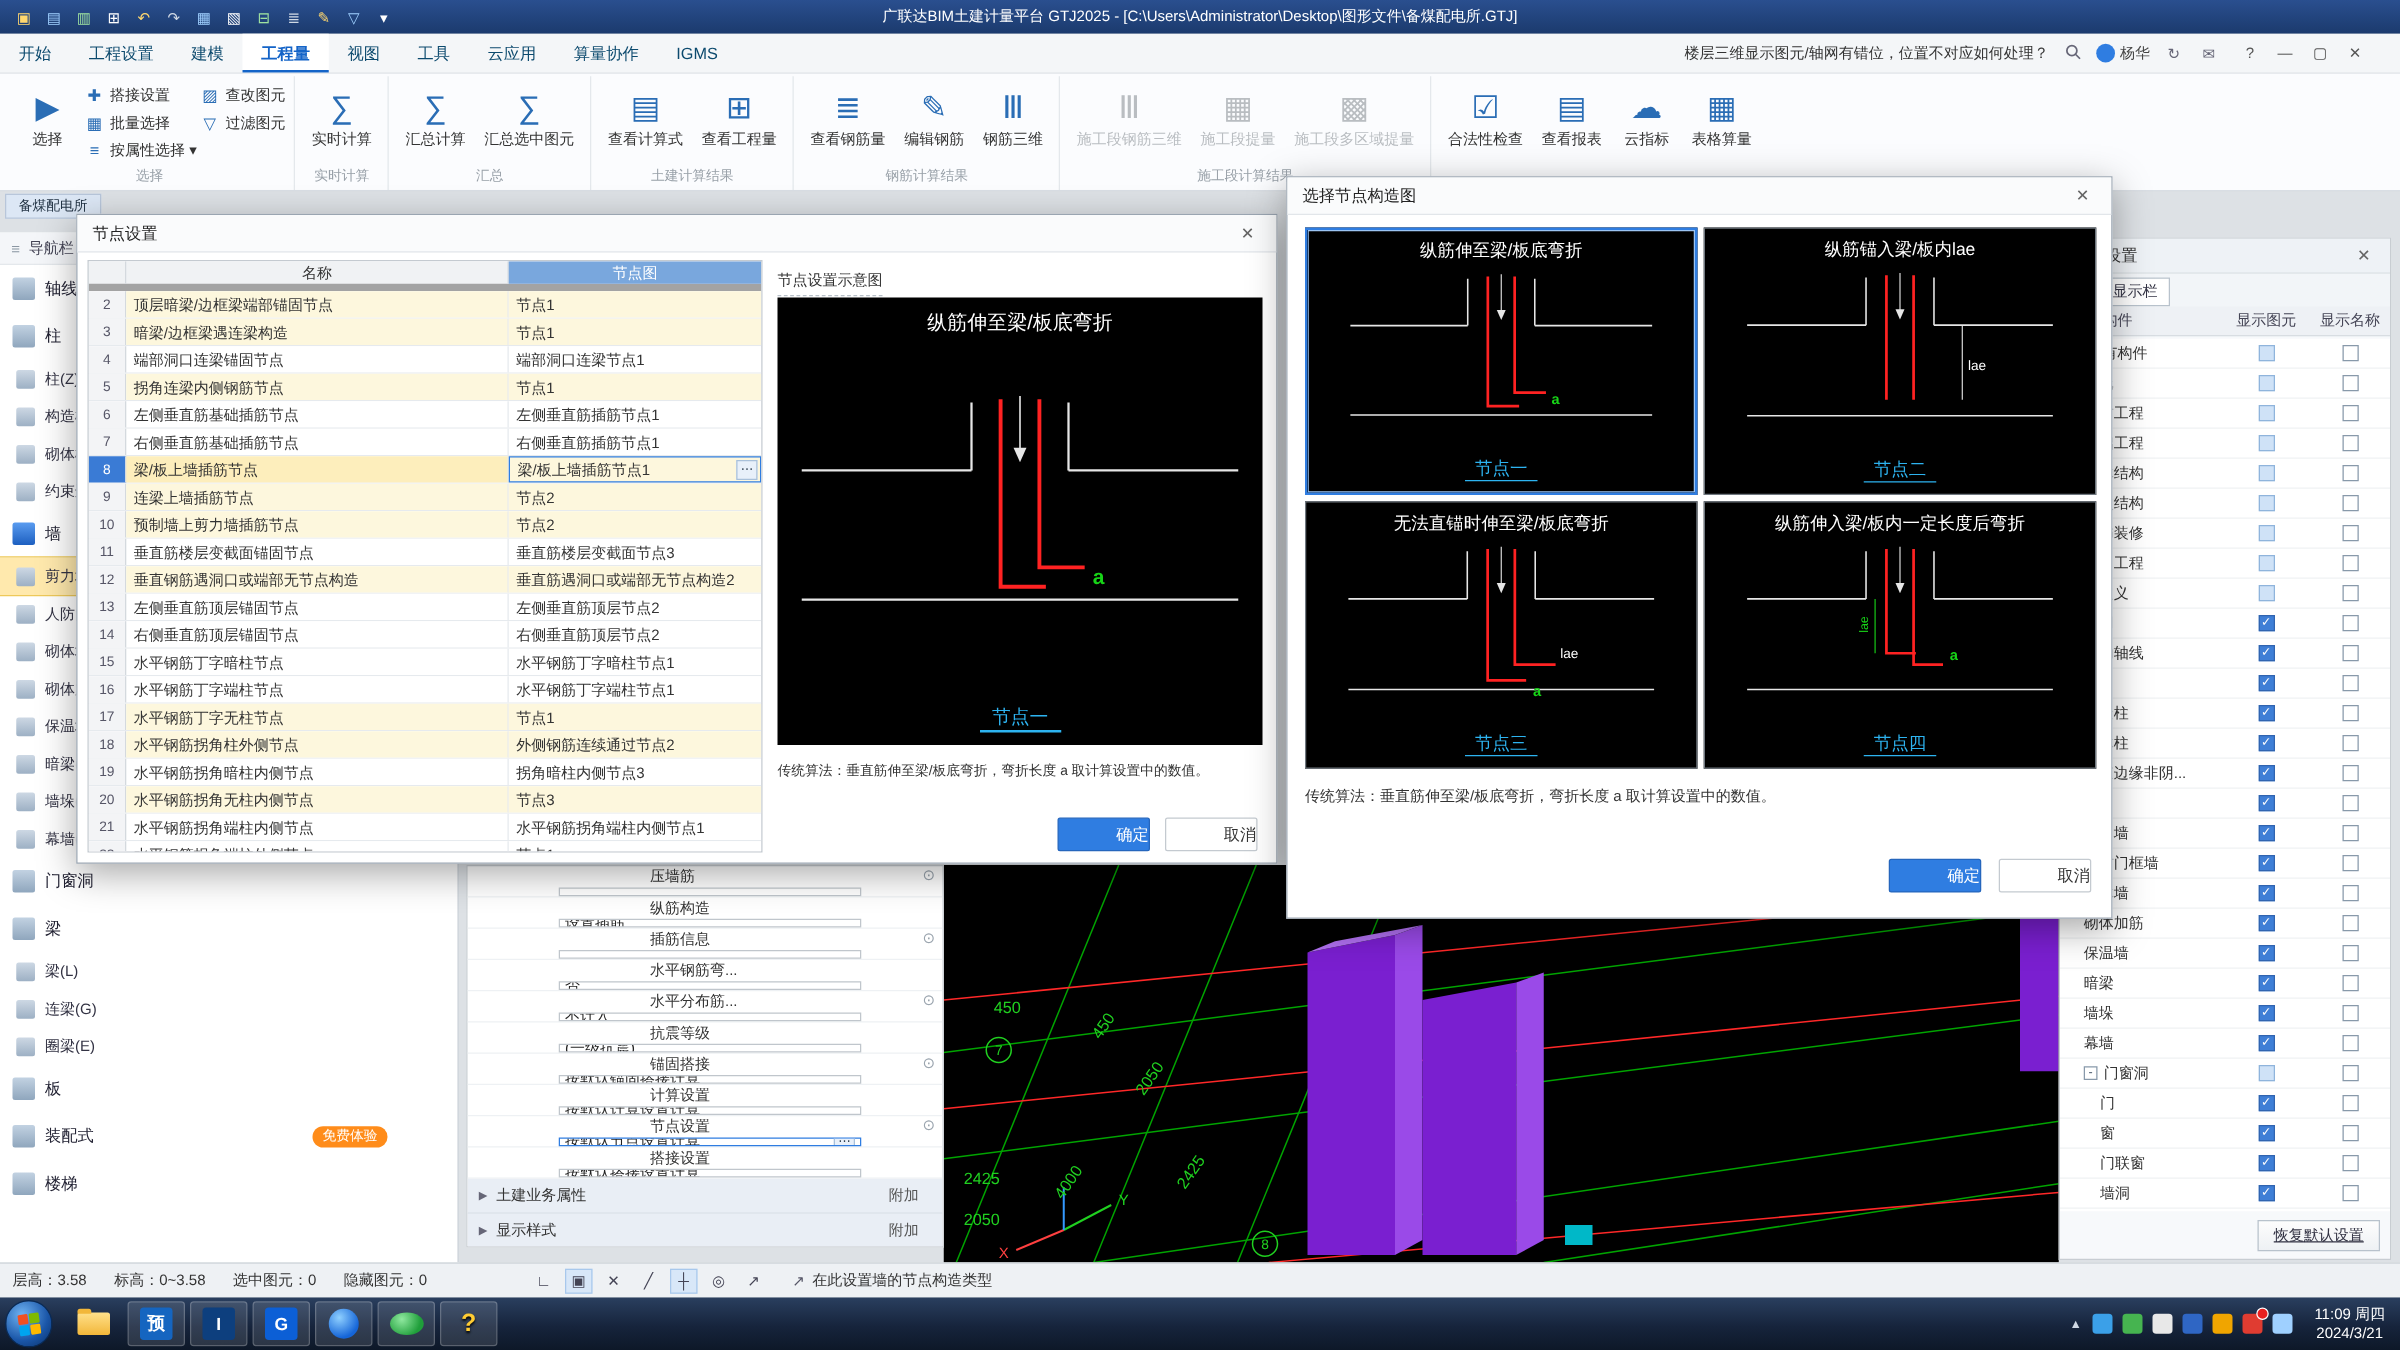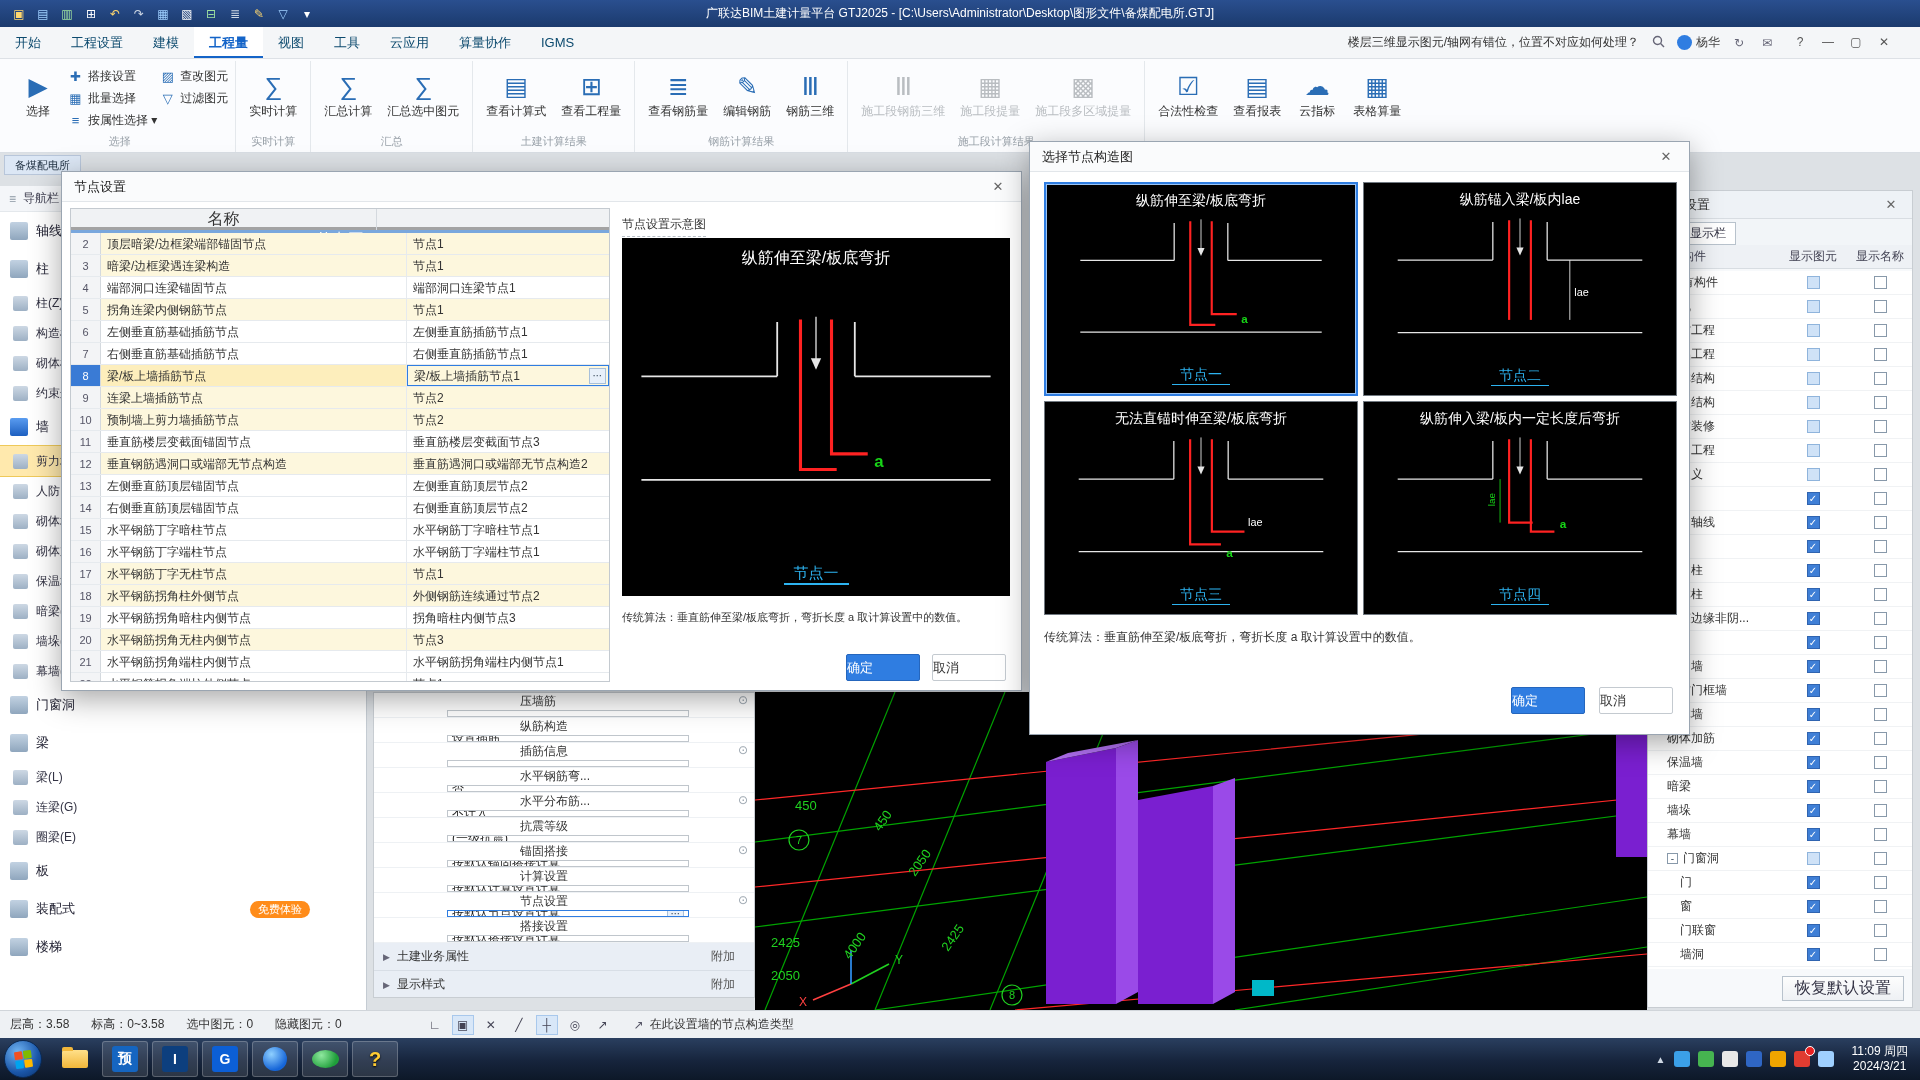--- a/index.html
+++ b/index.html
@@ -86,34 +86,34 @@
   #lp-rows{position:absolute;left:0;right:0;top:80px;bottom:38px;overflow:hidden;background:#fff;}
   .lrow{height:24px;display:flex;align-items:center;font-size:12px;border-bottom:1px solid #f0f2f4;}
   .lrow .lbl{width:130px;display:flex;gap:5px;align-items:center;white-space:nowrap;overflow:hidden;}
   .exp{width:11px;height:11px;border:1px solid #8899aa;font-size:10px;line-height:9px;text-align:center;color:#456;background:#fff;flex:none;}
   .cbc{display:flex;justify-content:center;}
   .cbc.c1{width:70px;}
   .cbc.c2{flex:1;}
   .cb{width:13px;height:13px;border:1px solid #8899aa;background:#fff;font-size:10px;line-height:12px;text-align:center;color:#fff;}
   .cb.on{background:#3f7fd6;border-color:#3064b0;}
   .cb.lt{background:#cfe2f7;border-color:#8fb4dc;}
-  .lp-reset{position:absolute;right:8px;bottom:6px;height:25px;padding:0 12px;border:1px solid #b8c2cc;background:linear-gradient(#fdfdfd,#eef1f4);font-size:16px;color:#334;}
+  .lp-reset{position:absolute;right:8px;bottom:6px;height:25px;padding:0 12px;border:1px solid #b8c2cc;background:linear-gradient(#fdfdfd,#eef1f4);font-size:12px;color:#334;text-decoration:underline;}
 
   
   .dialog{position:absolute;background:#fff;border:1px solid #9aa5b1;box-shadow:0 8px 28px rgba(0,0,0,.35);}
   .dlg-title{height:30px;display:flex;align-items:center;padding:0 12px;font-size:13px;color:#222;border-bottom:1px solid #e2e6ea;background:#fafbfc;}
   .dlg-x{margin-left:auto;width:22px;text-align:center;color:#666;font-size:13px;}
-  .dlg-btn{position:absolute;height:27px;width:74px;font-size:13px;text-align:left;line-height:26px;border-radius:2px;}
+  .dlg-btn{position:absolute;height:27px;width:74px;font-size:13px;text-align:right;line-height:26px;border-radius:2px;}
   .btn-ok{background:#2f7de1;color:#fff;border:1px solid #2566bd;}
   .btn-cancel{background:#fff;color:#333;border:1px solid #c4cad0;}
 
   
   #nodedialog{left:61px;top:171px;width:961px;height:520px;z-index:10;}
   .ntable{position:absolute;left:8px;top:36px;width:540px;bottom:8px;border:1px solid #c4cad0;overflow:hidden;background:#fff;}
-  .nt-head{display:flex;height:24px;background:#f0f2f4;border-bottom:6px solid #a3a3a3;font-size:16px;color:#333;flex-direction:column;}
+  .nt-head{display:flex;height:24px;background:#f0f2f4;border-bottom:6px solid #a3a3a3;font-size:12px;color:#333;}
   .h-num{width:30px;border-right:1px solid #d4d9de;}
   .h-name{width:306px;display:flex;align-items:center;justify-content:center;border-right:1px solid #d4d9de;}
   .h-node{flex:1;display:flex;align-items:center;justify-content:center;background:#79a7dd;color:#fff;}
   .nt-row{display:flex;height:22px;font-size:12px;border-bottom:1px solid #e6eaee;background:#fff;}
   .nt-row.tint .r-name,.nt-row.tint .r-node{background:#fdf7dd;}
   .r-num{width:30px;background:#f3f4f6;color:#556;text-align:center;line-height:22px;border-right:1px solid #d4d9de;font-size:11px;flex:none;}
   .r-name{width:306px;padding:0 6px;line-height:22px;border-right:1px solid #e6eaee;white-space:nowrap;overflow:hidden;flex:none;}
   .r-node{flex:1;padding:0 6px;line-height:22px;white-space:nowrap;overflow:hidden;}
   .nt-row.sel .r-num{background:#3a7bd5;color:#fff;}
   .nt-row.sel .r-name{background:#fdeebc;}

